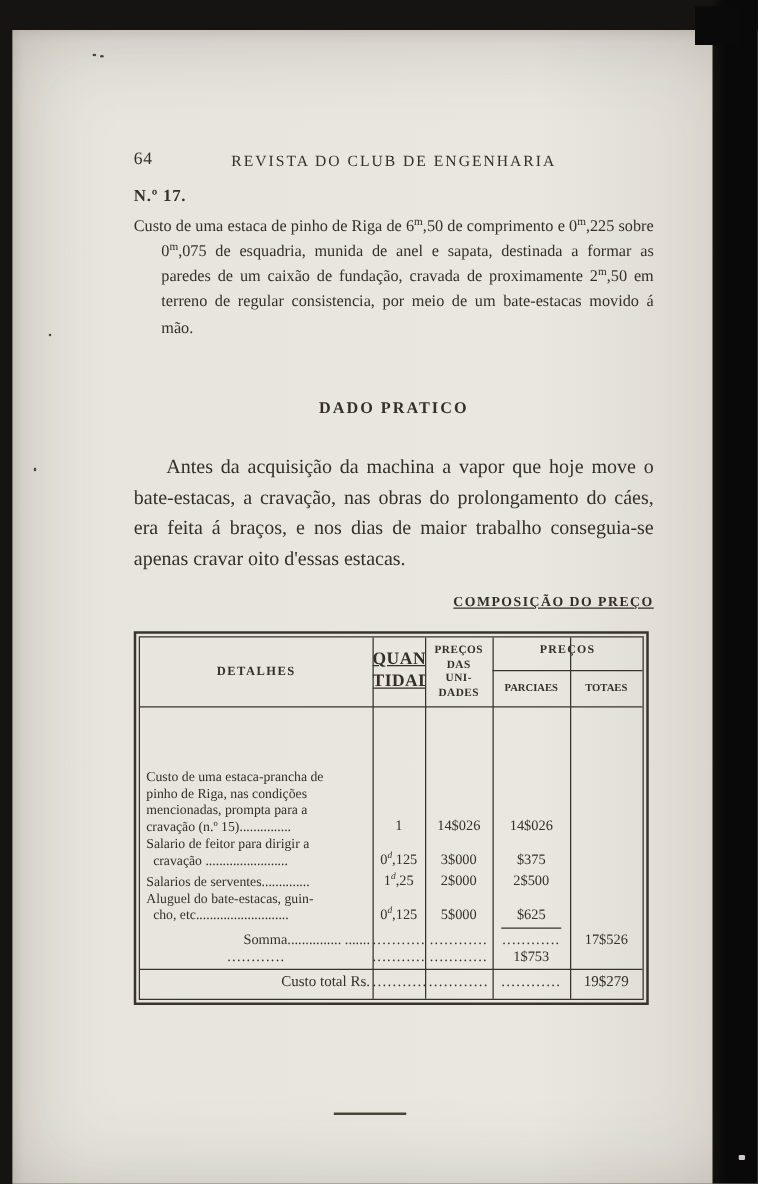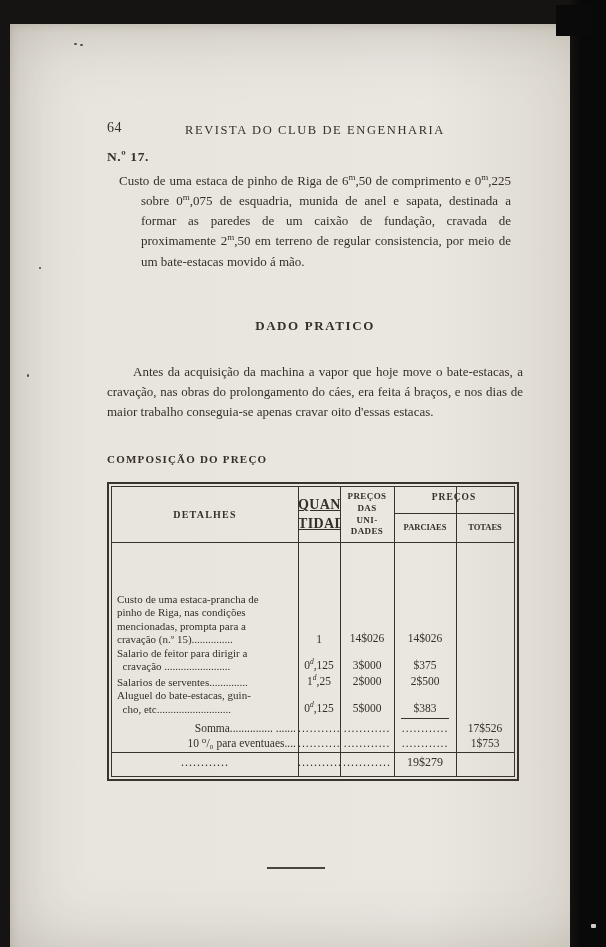--- a/index.html
+++ b/index.html
@@ -12,25 +12,25 @@
   .page{
     position:absolute;left:10px;top:24px;width:596px;height:931px;
     background:linear-gradient(90deg,#e7e4dd 0%,#eae7e1 70%,#dedad2 94%,#beb9af 100%);
     box-shadow:inset 0 0 70px rgba(80,68,50,.28), inset 0 0 10px rgba(60,50,40,.18);
   }
   .content{position:absolute;left:97px;top:96px;width:416px;}
   .page-header{position:relative;height:17px;text-align:center;}
   .page-num{position:absolute;left:0;top:0;font-size:14px;letter-spacing:.5px;}
   .journal-title{font-size:12.5px;letter-spacing:1.6px;}
   .article-number{font-weight:bold;font-size:13.5px;margin-top:12px;letter-spacing:.6px;}
-  .intro{margin:6px 12px 0;font-size:13px;line-height:1.55;text-align:justify;padding-left:22px;text-indent:-22px;}
+  .intro{margin:6px 0 0;font-size:13px;line-height:1.55;text-align:justify;padding-left:22px;text-indent:-22px;}
   .intro sup{font-size:9px;line-height:0;}
   .section-heading{text-align:center;margin-top:46px;font-size:13px;font-weight:bold;letter-spacing:1.6px;}
-  .body-par{margin:28px 0 12px;font-size:13px;line-height:1.55;text-align:justify;text-indent:26px;}
-  .table-title{text-align:left;margin-top:31px;font-size:11px;font-weight:bold;letter-spacing:1.2px;}
+  .body-par{margin:28px 0 12px;font-size:16px;line-height:1.55;text-align:justify;text-indent:26px;}
+  .table-title{text-align:right;margin-top:15px;font-size:11px;font-weight:bold;letter-spacing:1.2px;text-decoration:underline;}
   .table-outer{margin-top:17px;width:412px;box-sizing:border-box;border:2px solid #3a332b;padding:2px;}
   .table-inner{border:1px solid #3a332b;position:relative;padding-bottom:4px;}
   .vline{position:absolute;top:0;bottom:0;width:1px;background:#3a332b;}
   .v1{left:186px}.v2{left:228px}.v3{left:282px}.v4{left:344px}
   .grid{display:grid;grid-template-columns:186px 42px 54px 62px 1fr;}
   .thead{border-bottom:1px solid #3a332b;text-align:center;font-weight:bold;line-height:1.3;}
   .thead>div{white-space:pre-line;overflow:hidden;}
   .h-det{grid-area:1/1/3/2;align-self:center;font-size:10px;letter-spacing:1.2px;}
   .h-quant{grid-area:1/2/3/3;align-self:center;font-size:14px;letter-spacing:.4px;text-decoration:underline;}
   .h-unid{grid-area:1/3/3/4;align-self:center;font-size:9px;letter-spacing:.4px;padding:4px 0;}
@@ -129,47 +129,47 @@
             <div class="c-val">2$000</div>
             <div class="c-val">2$500</div>
             <div class="c-val"></div>
           </div>
 
           <div class="grid trow">
             <div class="c-det">Aluguel do bate-estacas, guin-
   cho, etc...........................</div>
             <div class="c-val"><span>0</span><sup>d</sup><span>,125</span></div>
             <div class="c-val">5$000</div>
-            <div class="c-val">$383</div>
+            <div class="c-val">$625</div>
             <div class="c-val"></div>
           </div>
 
           <div class="grid sumrule">
               <div></div>
             </div>
 
           <div class="grid srow">
             <div class="c-label">Somma............... .......</div>
             <div class="c-dots">............</div>
             <div class="c-dots">............</div>
             <div class="c-dots">............</div>
             <div class="c-val">17$526</div>
           </div>
 
           <div class="grid srow">
-            <div class="c-label">10 ⁰/₀ para eventuaes....</div>
             <div class="c-dots">............</div>
             <div class="c-dots">............</div>
             <div class="c-dots">............</div>
             <div class="c-val">1$753</div>
           </div>
 
           <div class="totalrule"></div>
 
           <div class="grid srow crow">
+            <div class="c-label">Custo total Rs.</div>
             <div class="c-dots">............</div>
             <div class="c-dots">............</div>
             <div class="c-dots">............</div>
             <div class="c-val">19$279</div>
           </div>
 
         </div>
       </div>
     </div>
 

